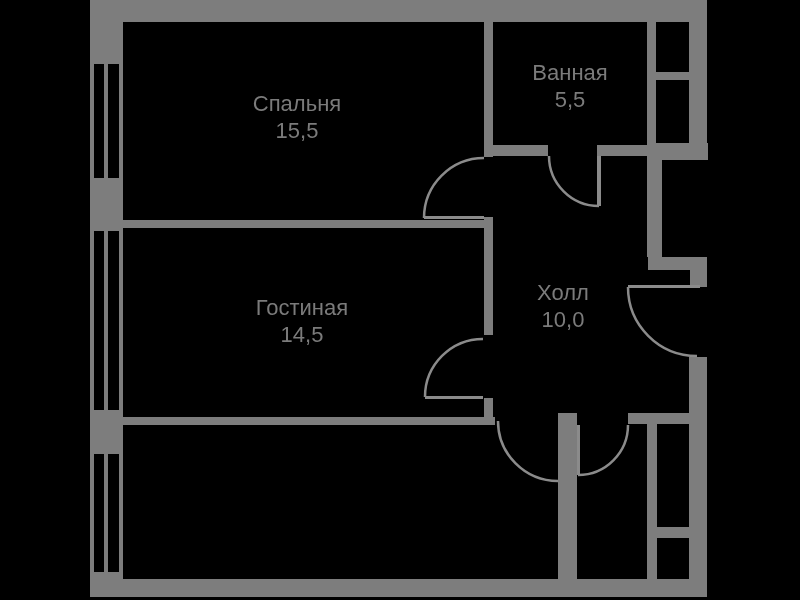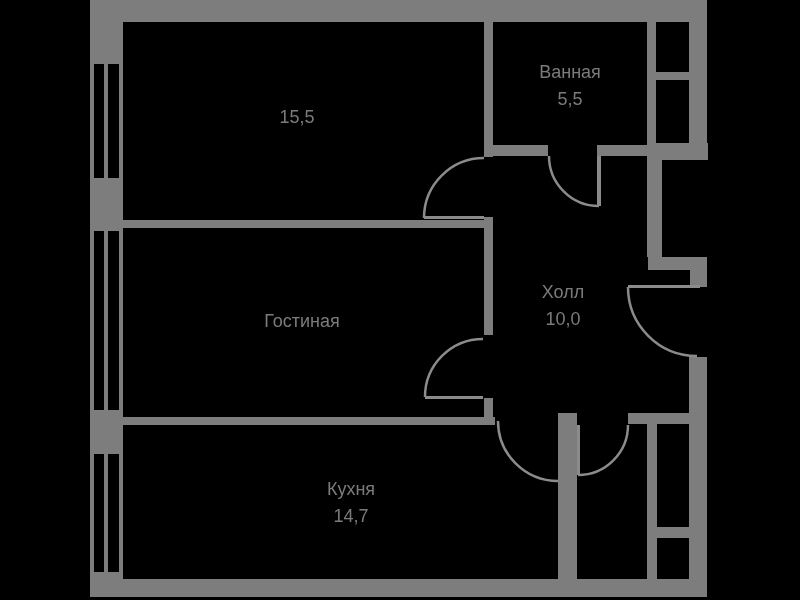--- a/index.html
+++ b/index.html
@@ -14,21 +14,21 @@
     position:relative;width:800px;height:600px;background:var(--bg);
     font-family:"Liberation Sans",sans-serif;
   }
   .w{position:absolute;background:var(--wall);}
   .leaf{position:absolute;background:var(--door);}
   .arcs{position:absolute;left:0;top:0;width:800px;height:600px;pointer-events:none;}
   .arc{stroke:var(--door);stroke-width:2.5;fill:none;}
   .label{
     position:absolute;transform:translate(-50%,-50%);
     text-align:center;color:var(--text);
-    font-size:18px;line-height:27px;white-space:nowrap;
+    font-size:22px;line-height:27px;white-space:nowrap;
   }
 </style>
 </head>
 <body>
 
 <div class="plan">
 
   <div class="w" style="left:90px;top:0;width:617px;height:22px"></div>
   <div class="w" style="left:689px;top:0;width:18px;height:160px"></div>
   <div class="w" style="left:689px;top:357px;width:18px;height:240px"></div>
@@ -85,31 +85,29 @@
   <svg class="arcs" viewBox="0 0 800 600">
     <path class="arc" d="M484,158 A60,60 0 0 0 424,218"></path>
     <path class="arc" d="M549,156 A50,50 0 0 0 599,206"></path>
     <path class="arc" d="M483,339 A58,58 0 0 0 425,397"></path>
     <path class="arc" d="M498,421 A60,60 0 0 0 558,481"></path>
     <path class="arc" d="M628,425 A50,50 0 0 1 578,475"></path>
     <path class="arc" d="M628,287 A69,69 0 0 0 697,356"></path>
   </svg>
 
   <div class="label" style="left:297px;top:117px">
+    <div>Спальня</div>
     <div>15,5</div>
   </div>
   <div class="label" style="left:570px;top:86px">
     <div>Ванная</div>
     <div>5,5</div>
   </div>
   <div class="label" style="left:302px;top:321px">
     <div>Гостиная</div>
+    <div>14,5</div>
   </div>
   <div class="label" style="left:563px;top:306px">
     <div>Холл</div>
     <div>10,0</div>
   </div>
-  <div class="label" style="left:351px;top:503px">
-    <div>Кухня</div>
-    <div>14,7</div>
-  </div>
 
 </div>
 
 </body></html>

